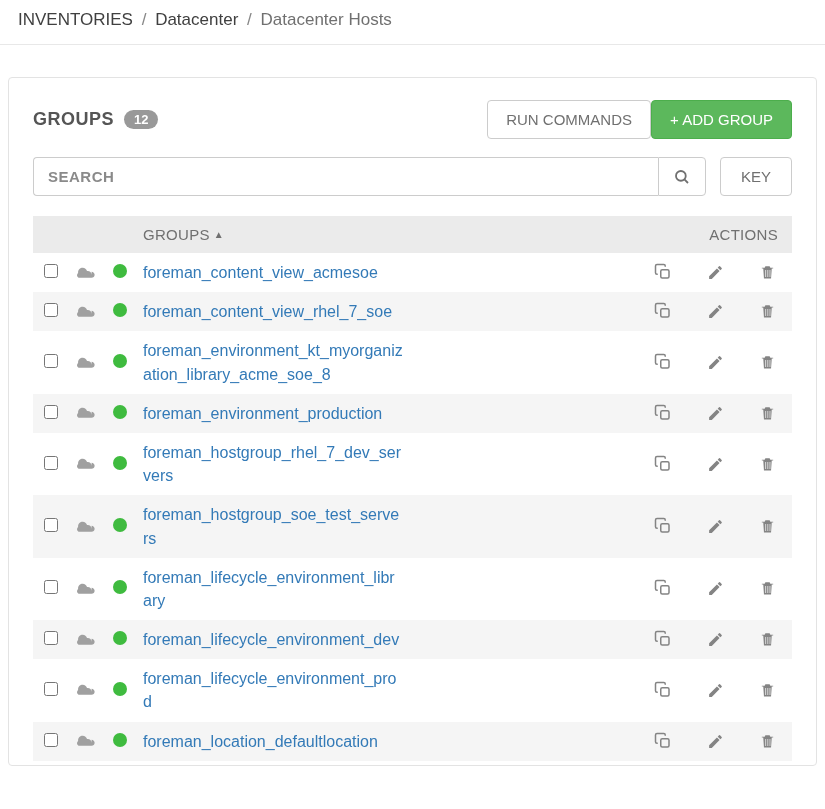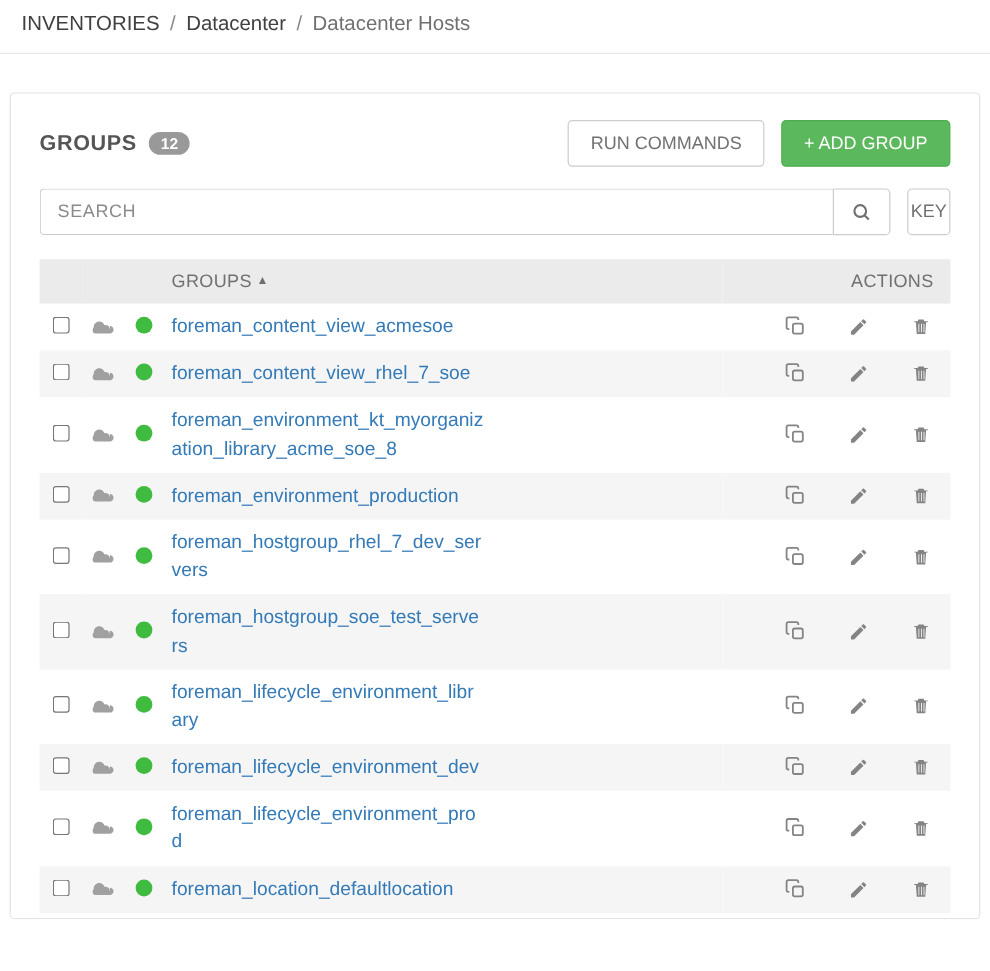--- a/index.html
+++ b/index.html
@@ -62,57 +62,57 @@
     cursor: pointer;
   }
   .btn-primary {
     background: #5cb85c;
     border-color: #4cae4c;
     color: #fff;
     font-weight: 500;
   }
   .btn-group {
     display: flex;
-    gap: 14px;
   }
   .search-row {
     display: flex;
     gap: 14px;
     margin-bottom: 20px;
   }
   .search-group {
     flex: 1;
     display: flex;
   }
   .search-input {
     flex: 1;
     border: 1px solid #ccc;
     border-right: none;
     border-radius: 4px 0 0 4px;
     padding: 10px 14px;
     font-size: 15px;
     color: #707070;
+    font-weight: bold;
   }
   .search-input::placeholder { color: #8a8a8a; letter-spacing: 0.5px; }
   .search-btn {
     border: 1px solid #ccc;
     border-radius: 0 4px 4px 0;
     background: #fff;
     width: 48px;
     display: flex;
     align-items: center;
     justify-content: center;
     cursor: pointer;
   }
   .key-btn {
     border: 1px solid #ccc;
     border-radius: 4px;
     background: #fff;
     color: #707070;
-    padding: 0 2px;
+    padding: 0 20px;
     font-size: 15px;
     cursor: pointer;
   }
   .table {
     width: 100%;
     border-collapse: collapse;
   }
   .table-header {
     background: #ebebeb;
   }

